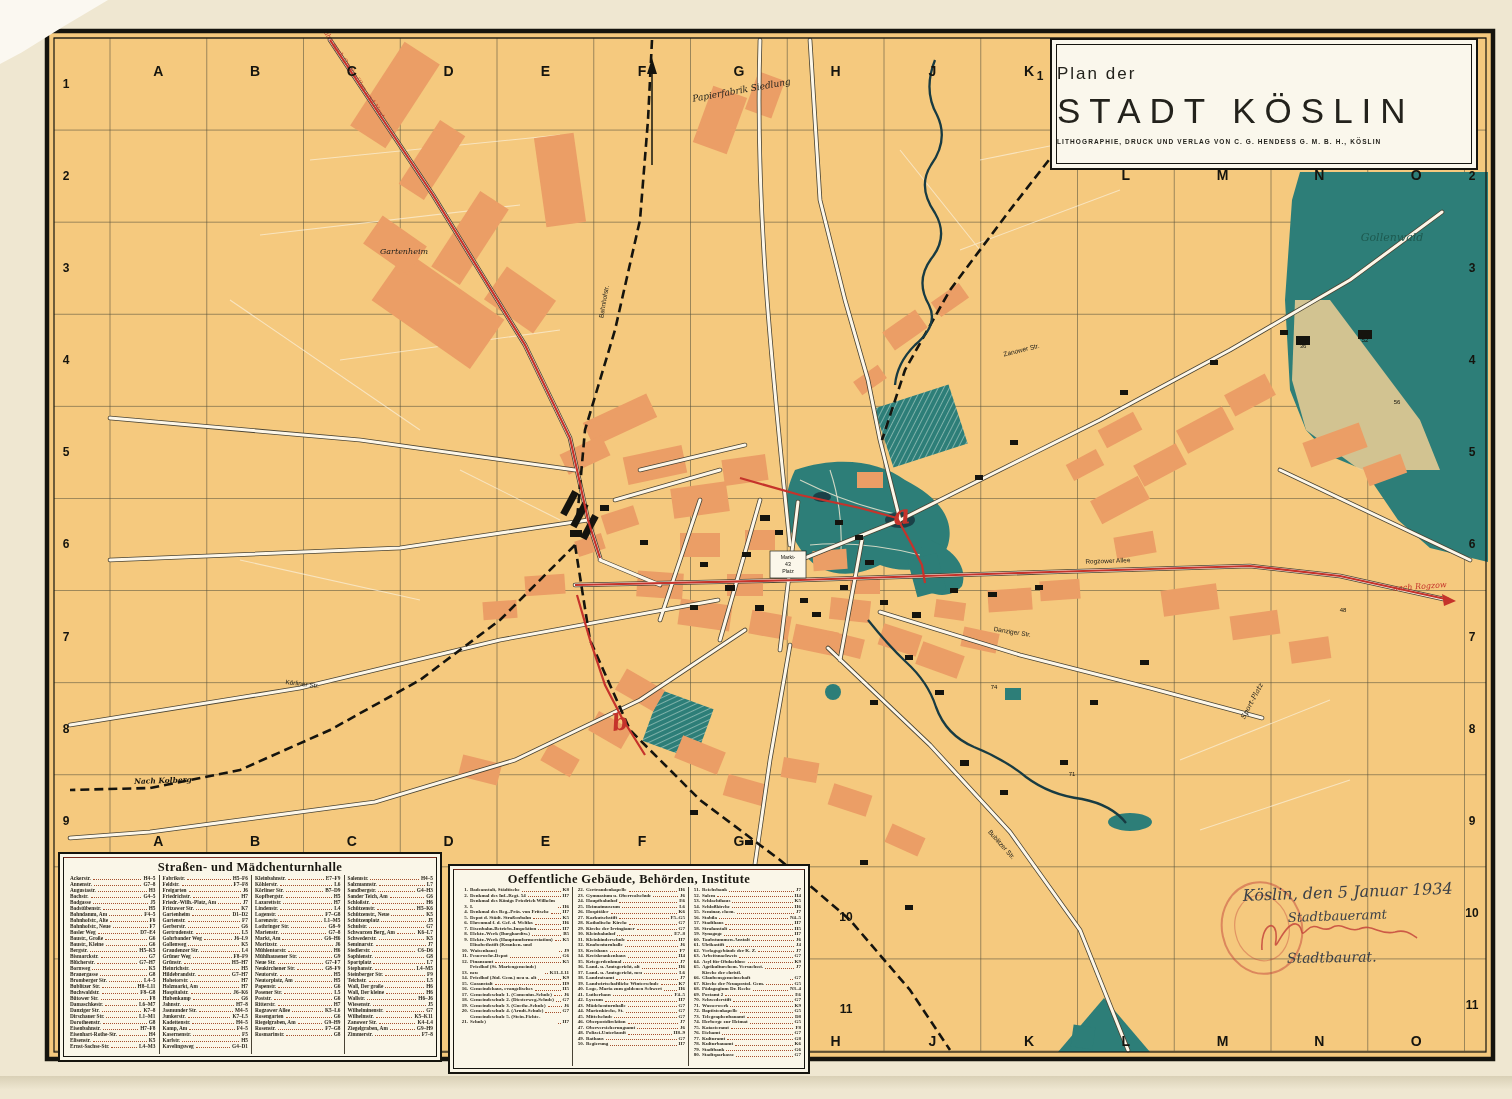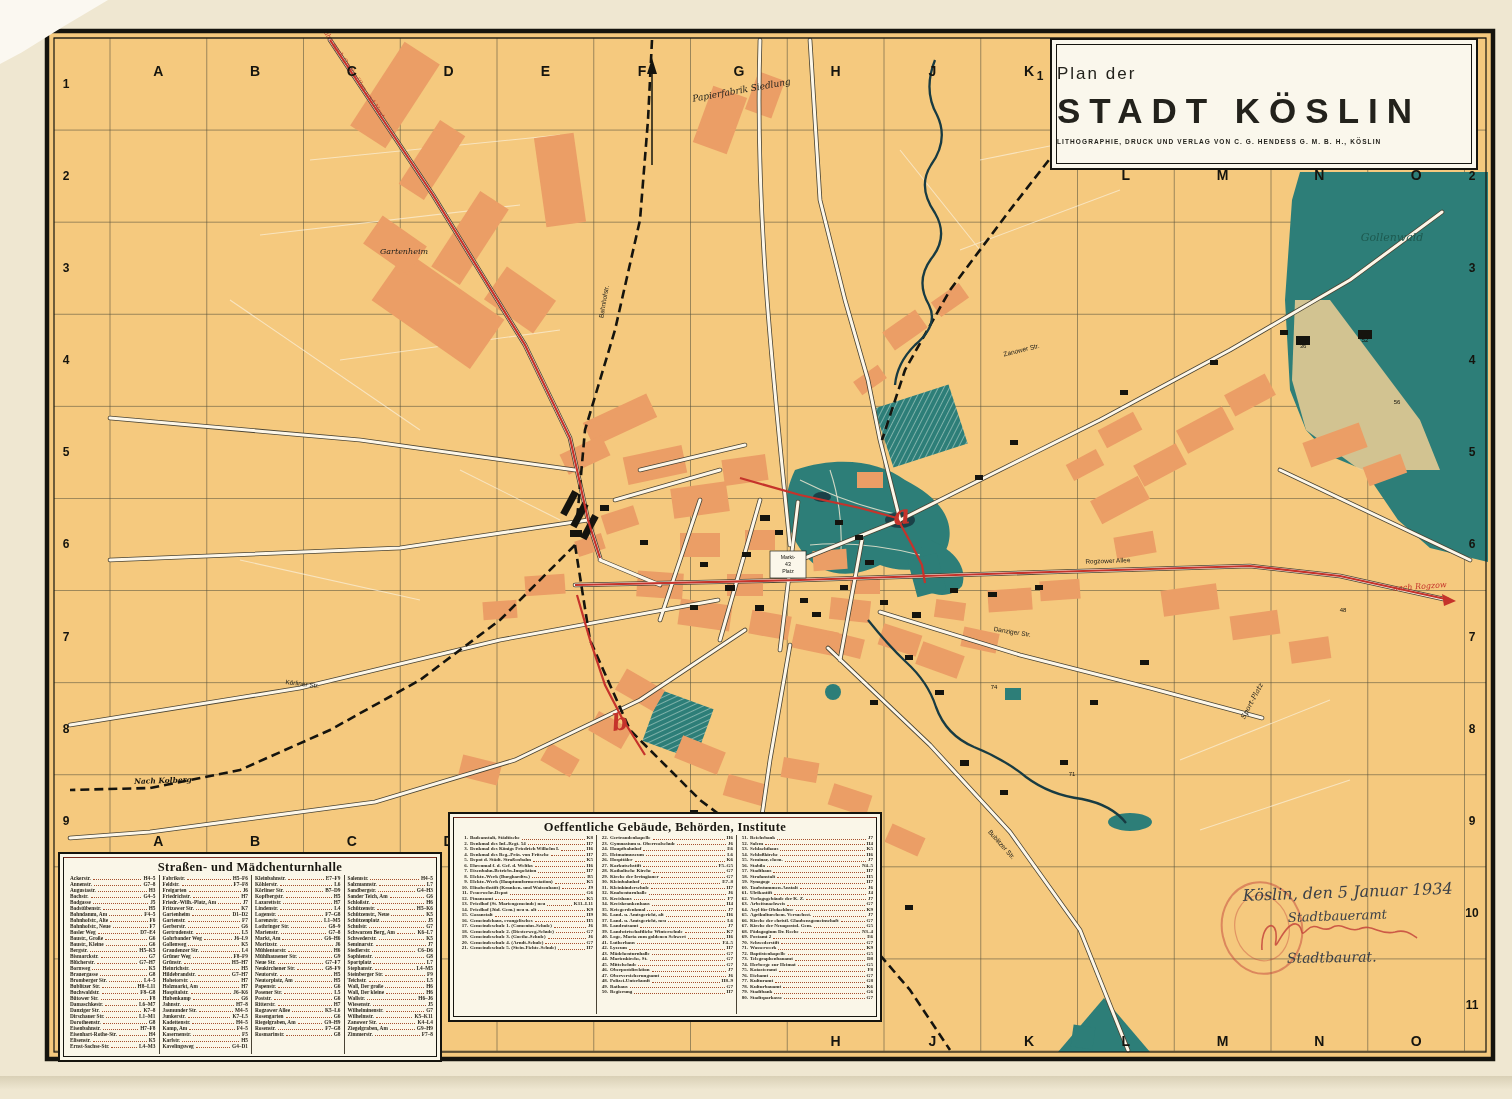--- a/index.html
+++ b/index.html
@@ -15,27 +15,27 @@
   .rail{stroke:#15140e;stroke-width:2.6;fill:none;stroke-dasharray:9 5}
   .tram{stroke:#c5332b;stroke-width:2.2;fill:none}
   .stream{stroke:#183b42;stroke-width:2.3;fill:none}
   .fieldline{stroke:#fbf3e0;stroke-width:1.1;opacity:.65;fill:none}
   
   .title-box{position:absolute;left:1050px;top:38px;width:428px;height:132px;background:#faf7ec;
              border:2.5px solid #15140e;box-sizing:border-box;padding:4px;z-index:5}
   .title-inner{border:1px solid #15140e;height:100%;box-sizing:border-box;display:flex;
                flex-direction:column;justify-content:center;gap:7px}
   .tb-kicker{font-size:17px;color:#23221c;letter-spacing:2px}
-  .tb-title{font-size:35px;font-weight:bold;letter-spacing:9px;color:#23221c;white-space:nowrap}
+  .tb-title{font-size:35px;font-weight:normal;letter-spacing:9px;color:#23221c;white-space:nowrap}
   .tb-imprint{font-size:6.5px;letter-spacing:1.1px;color:#23221c;font-weight:bold}
   
   .index-box{position:absolute;background:#faf6e8;border:2px solid #15140e;box-sizing:border-box;
              padding:3px;z-index:6}
   #street-box{left:58px;top:852px;width:384px;height:210px}
-  #buildings-box{left:448px;top:812px;width:434px;height:210px}
+  #buildings-box{left:448px;top:864px;width:362px;height:210px}
   .ib-inner{border:1px solid #15140e;border-top:1px solid #7c2c20;height:100%;box-sizing:border-box;
             padding:2px 3px;display:flex;flex-direction:column;overflow:hidden}
   .ib-title{text-align:center;font-family:"Liberation Serif",serif;font-weight:bold;font-size:12.5px;
             line-height:14px;color:#181610;letter-spacing:.4px}
   .ib-cols{flex:1;display:flex;gap:3px;overflow:hidden;margin-top:1px}
   .ib-col{flex:1;border-left:1px solid #494335;padding-left:3px;overflow:hidden}
   .ib-col:first-child{border-left:none}
   .sx-row,.bx-row{display:flex;align-items:flex-end;font-family:"Liberation Serif",serif;
                   font-weight:bold;color:#241f15}
   .sx-row{font-size:5.3px;line-height:6px}

